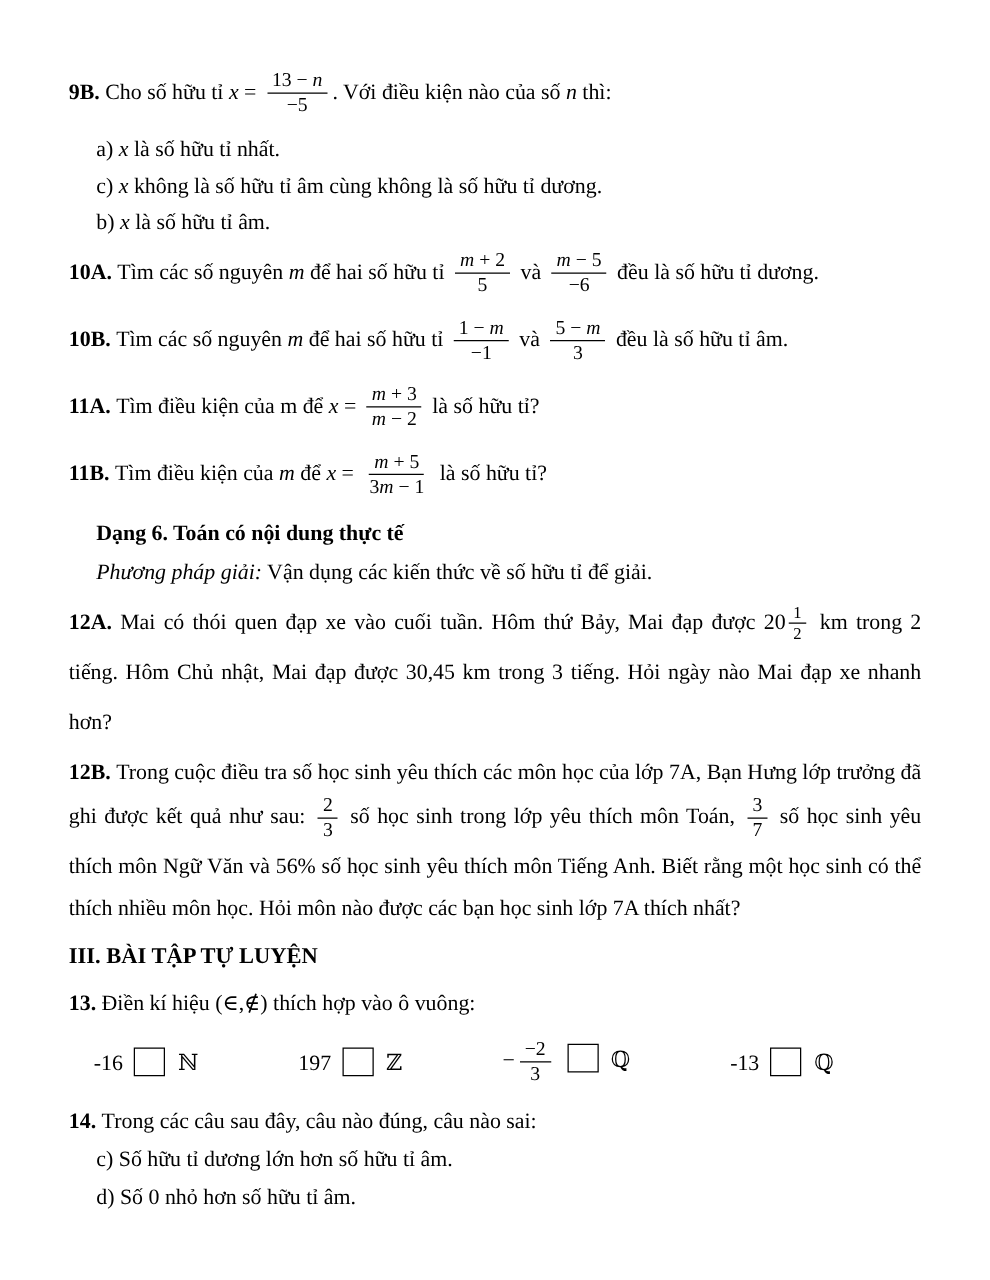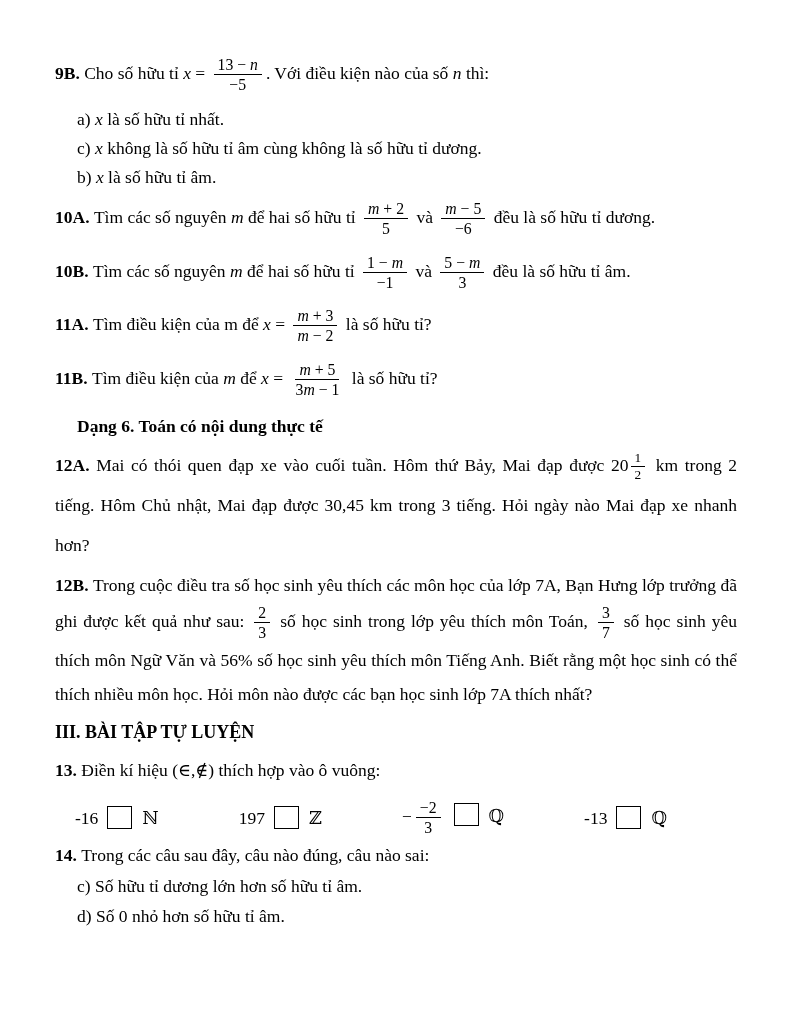--- a/index.html
+++ b/index.html
@@ -62,21 +62,21 @@
   .boxrow{
     margin-top: 10px;
     padding-left: 20px;
     width: 592px;
     display: flex;
     justify-content: space-between;
     align-items: center;
     height: 42px;
   }
   .boxgroup { white-space: nowrap; }
-  .p14   { margin-top: 2px; line-height: 31px; }
+  .p14   { margin-top: 11px; line-height: 31px; }
   .sub14 { padding-left: 22px; line-height: 30px; }
 </style>
 </head>
 <body>
 
 <div class="page">
 
   <p class="p9b"><b>9B. </b><span>Cho số hữu tỉ </span><span class="math"><i>x</i> = </span><span class="frac">
         <span class="num">13 − <i>n</i></span>
         <span class="den">−5</span>
@@ -102,20 +102,21 @@
   <p class="p11a"><b>11A. </b><span>Tìm điều kiện của m để </span><span class="math"><i>x</i> = </span><span class="frac">
         <span class="num"><i>m</i> + 3</span>
         <span class="den"><i>m</i> − 2</span>
       </span><span> là số hữu tỉ?</span></p>
   <p class="p11b"><b>11B. </b><span>Tìm điều kiện của </span><span class="math"><i>m</i></span><span> để </span><span class="math"><i>x</i> = </span><span class="frac">
         <span class="num"><i>m</i> + 5</span>
         <span class="den">3<i>m</i> − 1</span>
       </span><span> là số hữu tỉ?</span></p>
 
   <p class="dang">Dạng 6. Toán có nội dung thực tế</p>
+  <p class="pp"><i>Phương pháp giải:</i><span> Vận dụng các kiến thức về số hữu tỉ để giải.</span></p>
 
   <p class="p12a"><b>12A. </b><span>Mai có thói quen đạp xe vào cuối tuần. Hôm thứ Bảy, Mai đạp được </span><span class="mixed">20<span class="frac mfrac">
           <span class="num">1</span>
           <span class="den">2</span>
         </span></span><span> km trong 2 tiếng. Hôm Chủ nhật, Mai đạp được 30,45 km trong 3 tiếng. Hỏi ngày nào Mai đạp xe nhanh hơn?</span></p>
   <p class="p12b"><b>12B. </b><span>Trong cuộc điều tra số học sinh yêu thích các môn học của lớp 7A, Bạn Hưng lớp trưởng đã ghi được kết quả như sau: </span><span class="frac">
         <span class="num">2</span>
         <span class="den">3</span>
       </span><span> số học sinh trong lớp yêu thích môn Toán, </span><span class="frac">
         <span class="num">3</span>

